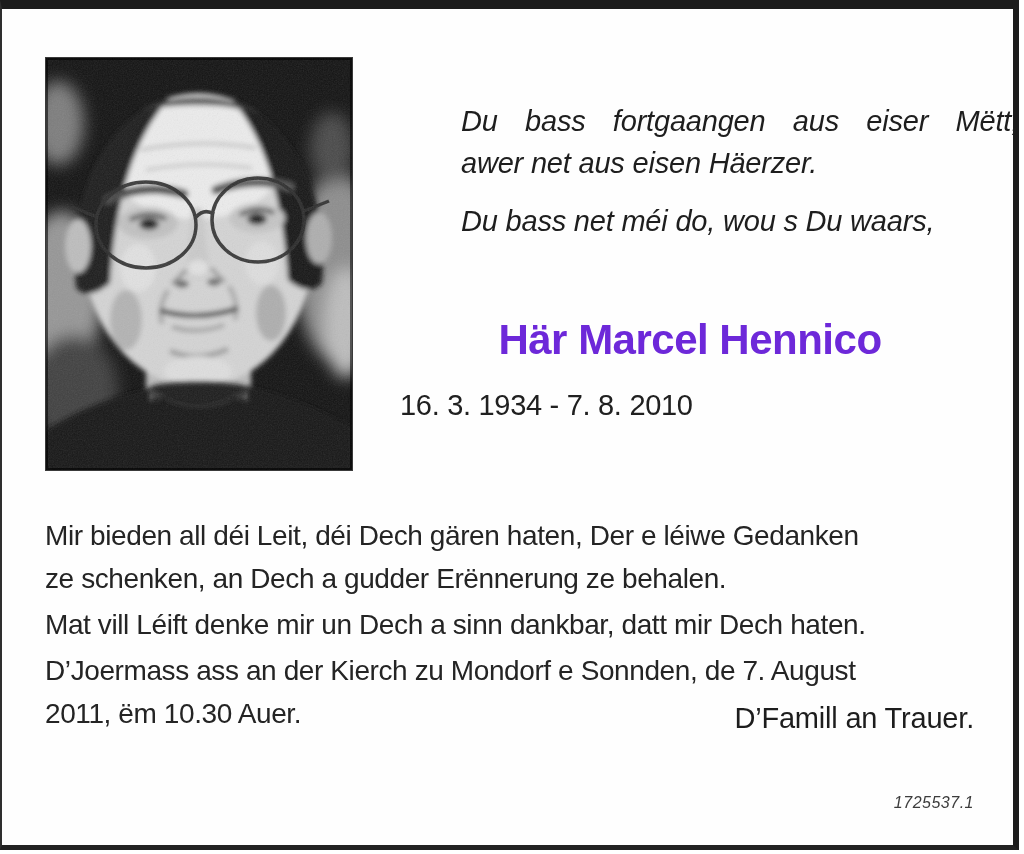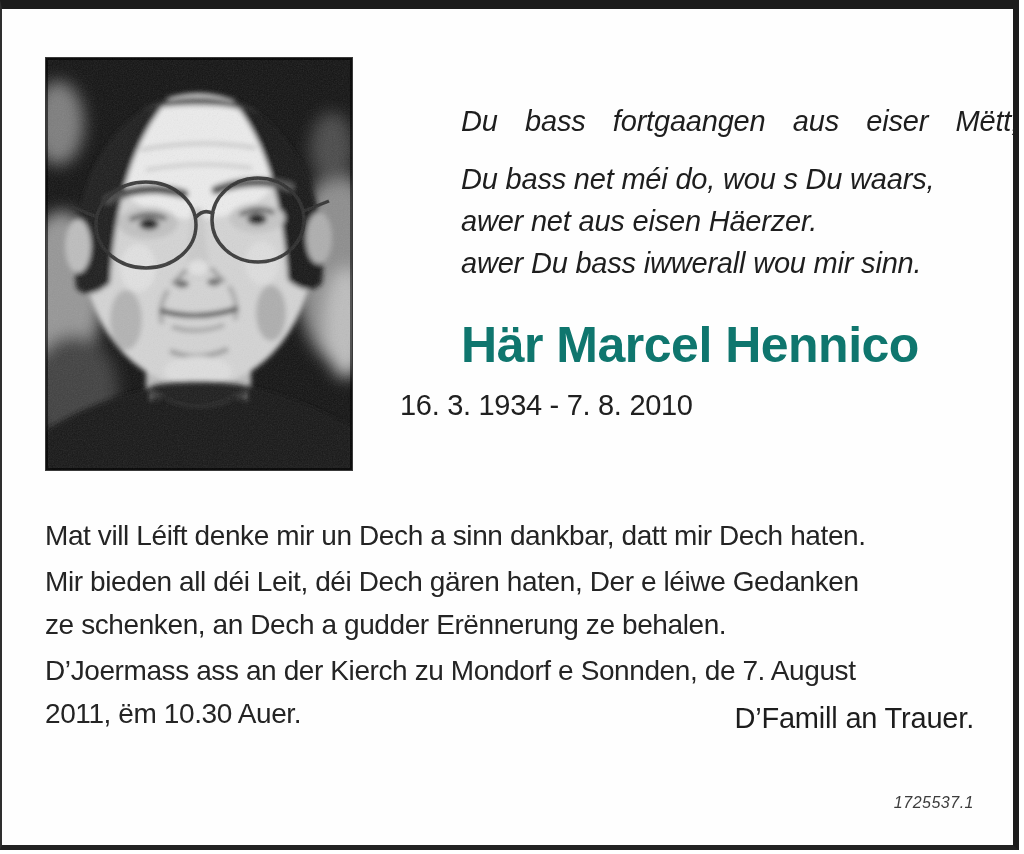--- a/index.html
+++ b/index.html
@@ -44,24 +44,24 @@
     margin-left: 40px;
   }
   .verse-line { min-height: 42px; }
   .stretch { text-align: justify; text-align-last: justify; }
   .stanza-gap { margin-top: 16px; }
 
   .name {
     position: absolute; left: 400px; top: 316px;
     width: 580px; margin: 0;
     text-align: center;
-    font-size: 50px;
+    font-size: 42px;
     font-weight: bold;
     letter-spacing: -0.5px;
-    color: #0f766e;
+    color: #6d28d9;
   }
 
   .dates {
     position: absolute; left: 400px; top: 389px;
     width: 580px;
     text-align: left;
     font-size: 29px;
     letter-spacing: -0.3px;
     color: #202020;
   }
@@ -194,32 +194,31 @@
       <path d="M120,341 q32,14 66,0" stroke="#2e2e2e" stroke-width="3" fill="none"></path>
     </g>
 
     <rect width="306" height="412" filter="url(#grain)" opacity="0.15"></rect>
     <rect x="1" y="1" width="304" height="410" fill="none" stroke="#000" stroke-width="2" opacity="0.55"></rect>
   </svg>
 </div>
 
 <div class="verse">
   <div class="verse-line stretch">Du bass fortgaangen aus eiser Mëtt,</div>
+  <div class="verse-line">awer net aus eisen Häerzer.</div>
   <div class="verse-line stanza-gap">Du bass net méi do, wou s Du waars,</div>
-  <div class="verse-line">awer net aus eisen Häerzer.</div>
-  <div class="verse-line">awer Du bass iwwerall wou mir sinn.</div>
 </div>
 
 <h1 class="name">Här Marcel Hennico</h1>
 
 <div class="dates">16. 3. 1934 - 7. 8. 2010</div>
 
 <div class="body-text">
-  <p>Mat vill Léift denke mir un Dech a sinn dankbar, datt mir Dech haten.</p>
   <p>Mir bieden all déi Leit, déi Dech gären haten, Der e léiwe Gedanken
 ze schenken, an Dech a gudder Erënnerung ze behalen.</p>
+  <p>Mat vill Léift denke mir un Dech a sinn dankbar, datt mir Dech haten.</p>
   <p>D’Joermass ass an der Kierch zu Mondorf e Sonnden, de 7. August
 2011, ëm 10.30 Auer.</p>
 </div>
 
 <div class="closing">D’Famill an Trauer.</div>
 
 <div class="ref">1725537.1</div>
 
 </body></html>

